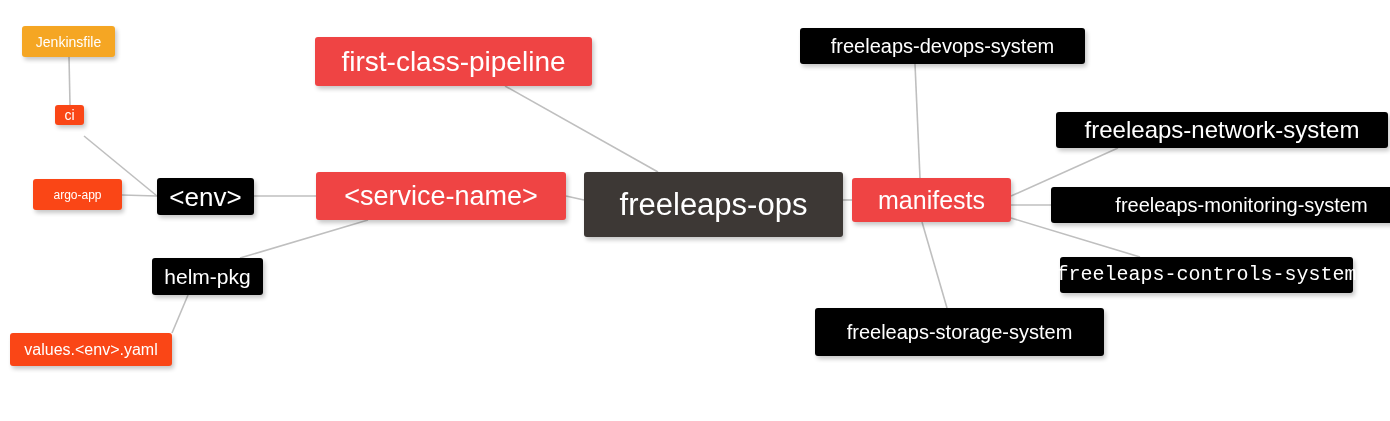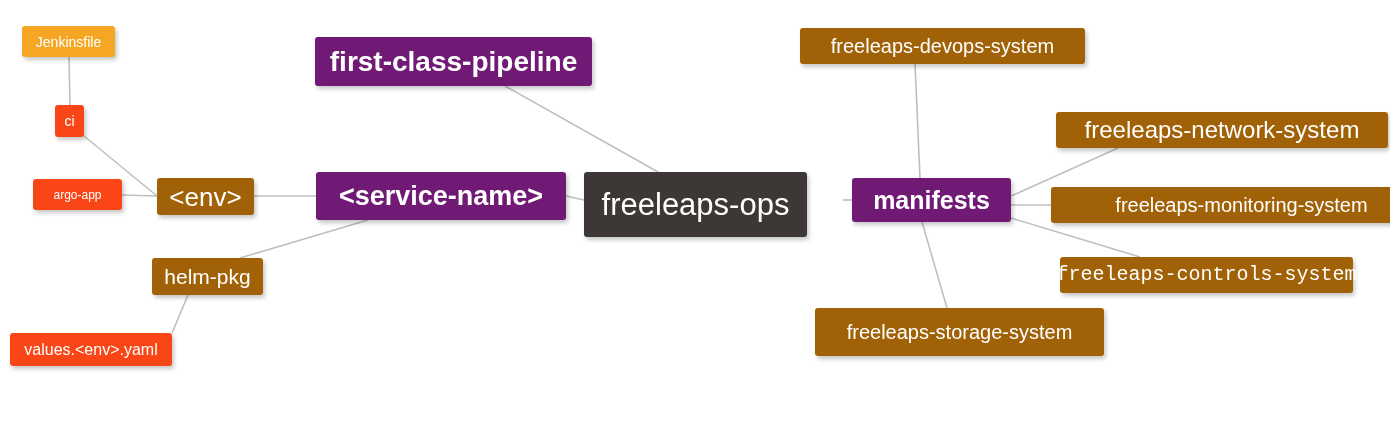--- a/index.html
+++ b/index.html
@@ -32,22 +32,22 @@
     color: #ffffff;
     border-radius: 3px;
     white-space: nowrap;
     line-height: 1;
     text-align: center;
     box-shadow: 2px 3px 4px rgba(0,0,0,0.22);
     z-index: 5;
     letter-spacing: 0px;
   }
   .n-root   { background: #3d3835; }
-  .n-blue   { background: #701a75; font-weight: bold; }
-  .n-green  { background: #a16207; }
+  .n-blue   { background: #ef4444; }
+  .n-green  { background: #000000; }
   .n-red    { background: #fa4616; }
   .n-orange { background: #f5a623; }
 </style>
 </head>
 <body>
 
 <div id="canvas">
   <svg id="edges" viewBox="0 0 1390 421" width="1390" height="421">
       <line x1="69" y1="57" x2="70" y2="105" stroke="#bfbfbf" stroke-width="1.6"></line>
       <line x1="84" y1="136" x2="157" y2="196" stroke="#bfbfbf" stroke-width="1.6"></line>
@@ -59,28 +59,28 @@
       <line x1="505" y1="86" x2="658" y2="172" stroke="#bfbfbf" stroke-width="1.6"></line>
       <line x1="843" y1="200" x2="852" y2="200" stroke="#bfbfbf" stroke-width="1.6"></line>
       <line x1="920" y1="178" x2="915" y2="64" stroke="#bfbfbf" stroke-width="1.6"></line>
       <line x1="1011" y1="196" x2="1118" y2="148" stroke="#bfbfbf" stroke-width="1.6"></line>
       <line x1="1011" y1="205" x2="1051" y2="205" stroke="#bfbfbf" stroke-width="1.6"></line>
       <line x1="1011" y1="218" x2="1140" y2="257" stroke="#bfbfbf" stroke-width="1.6"></line>
       <line x1="922" y1="222" x2="947" y2="308" stroke="#bfbfbf" stroke-width="1.6"></line>
     </svg>
   <div id="node-layer">
       <div class="node n-orange" style="left: 22px; top: 26px; width: 93px; height: 31px; font-size: 14px;">Jenkinsfile</div>
-      <div class="node n-red" style="left: 55px; top: 105px; width: 29px; height: 32px; font-size: 14px;">ci</div>
+      <div class="node n-red" style="left: 55px; top: 105px; width: 29px; height: 20px; font-size: 14px;">ci</div>
       <div class="node n-red" style="left: 33px; top: 179px; width: 89px; height: 31px; font-size: 12px;">argo-app</div>
       <div class="node n-red" style="left: 10px; top: 333px; width: 162px; height: 33px; font-size: 16px;">values.&lt;env&gt;.yaml</div>
       <div class="node n-green" style="left: 157px; top: 178px; width: 97px; height: 37px; font-size: 26px; text-align: right;">&lt;env&gt;</div>
       <div class="node n-green" style="left: 152px; top: 258px; width: 111px; height: 37px; font-size: 21px;">helm-pkg</div>
       <div class="node n-blue" style="left: 315px; top: 37px; width: 277px; height: 49px; font-size: 28px;">first-class-pipeline</div>
       <div class="node n-blue" style="left: 316px; top: 172px; width: 250px; height: 48px; font-size: 27px; text-align: right;">&lt;service-name&gt;</div>
-      <div class="node n-root" style="left: 584px; top: 172px; width: 223px; height: 65px; font-size: 31px;">freeleaps-ops</div>
+      <div class="node n-root" style="left: 584px; top: 172px; width: 259px; height: 65px; font-size: 31px;">freeleaps-ops</div>
       <div class="node n-blue" style="left: 852px; top: 178px; width: 159px; height: 44px; font-size: 25px;">manifests</div>
       <div class="node n-green" style="left: 800px; top: 28px; width: 285px; height: 36px; font-size: 20px;">freeleaps-devops-system</div>
       <div class="node n-green" style="left: 1056px; top: 112px; width: 332px; height: 36px; font-size: 24px; text-align: right;">freeleaps-network-system</div>
       <div class="node n-green" style="left: 1051px; top: 187px; width: 381px; height: 36px; font-size: 20px;">freeleaps-monitoring-system</div>
       <div class="node n-green" style="left: 1060px; top: 257px; width: 293px; height: 36px; font-size: 20px; font-family: Liberation Mono, monospace;">freeleaps-controls-system</div>
       <div class="node n-green" style="left: 815px; top: 308px; width: 289px; height: 48px; font-size: 20px;">freeleaps-storage-system</div>
     </div>
 </div>
 
 </body></html>

